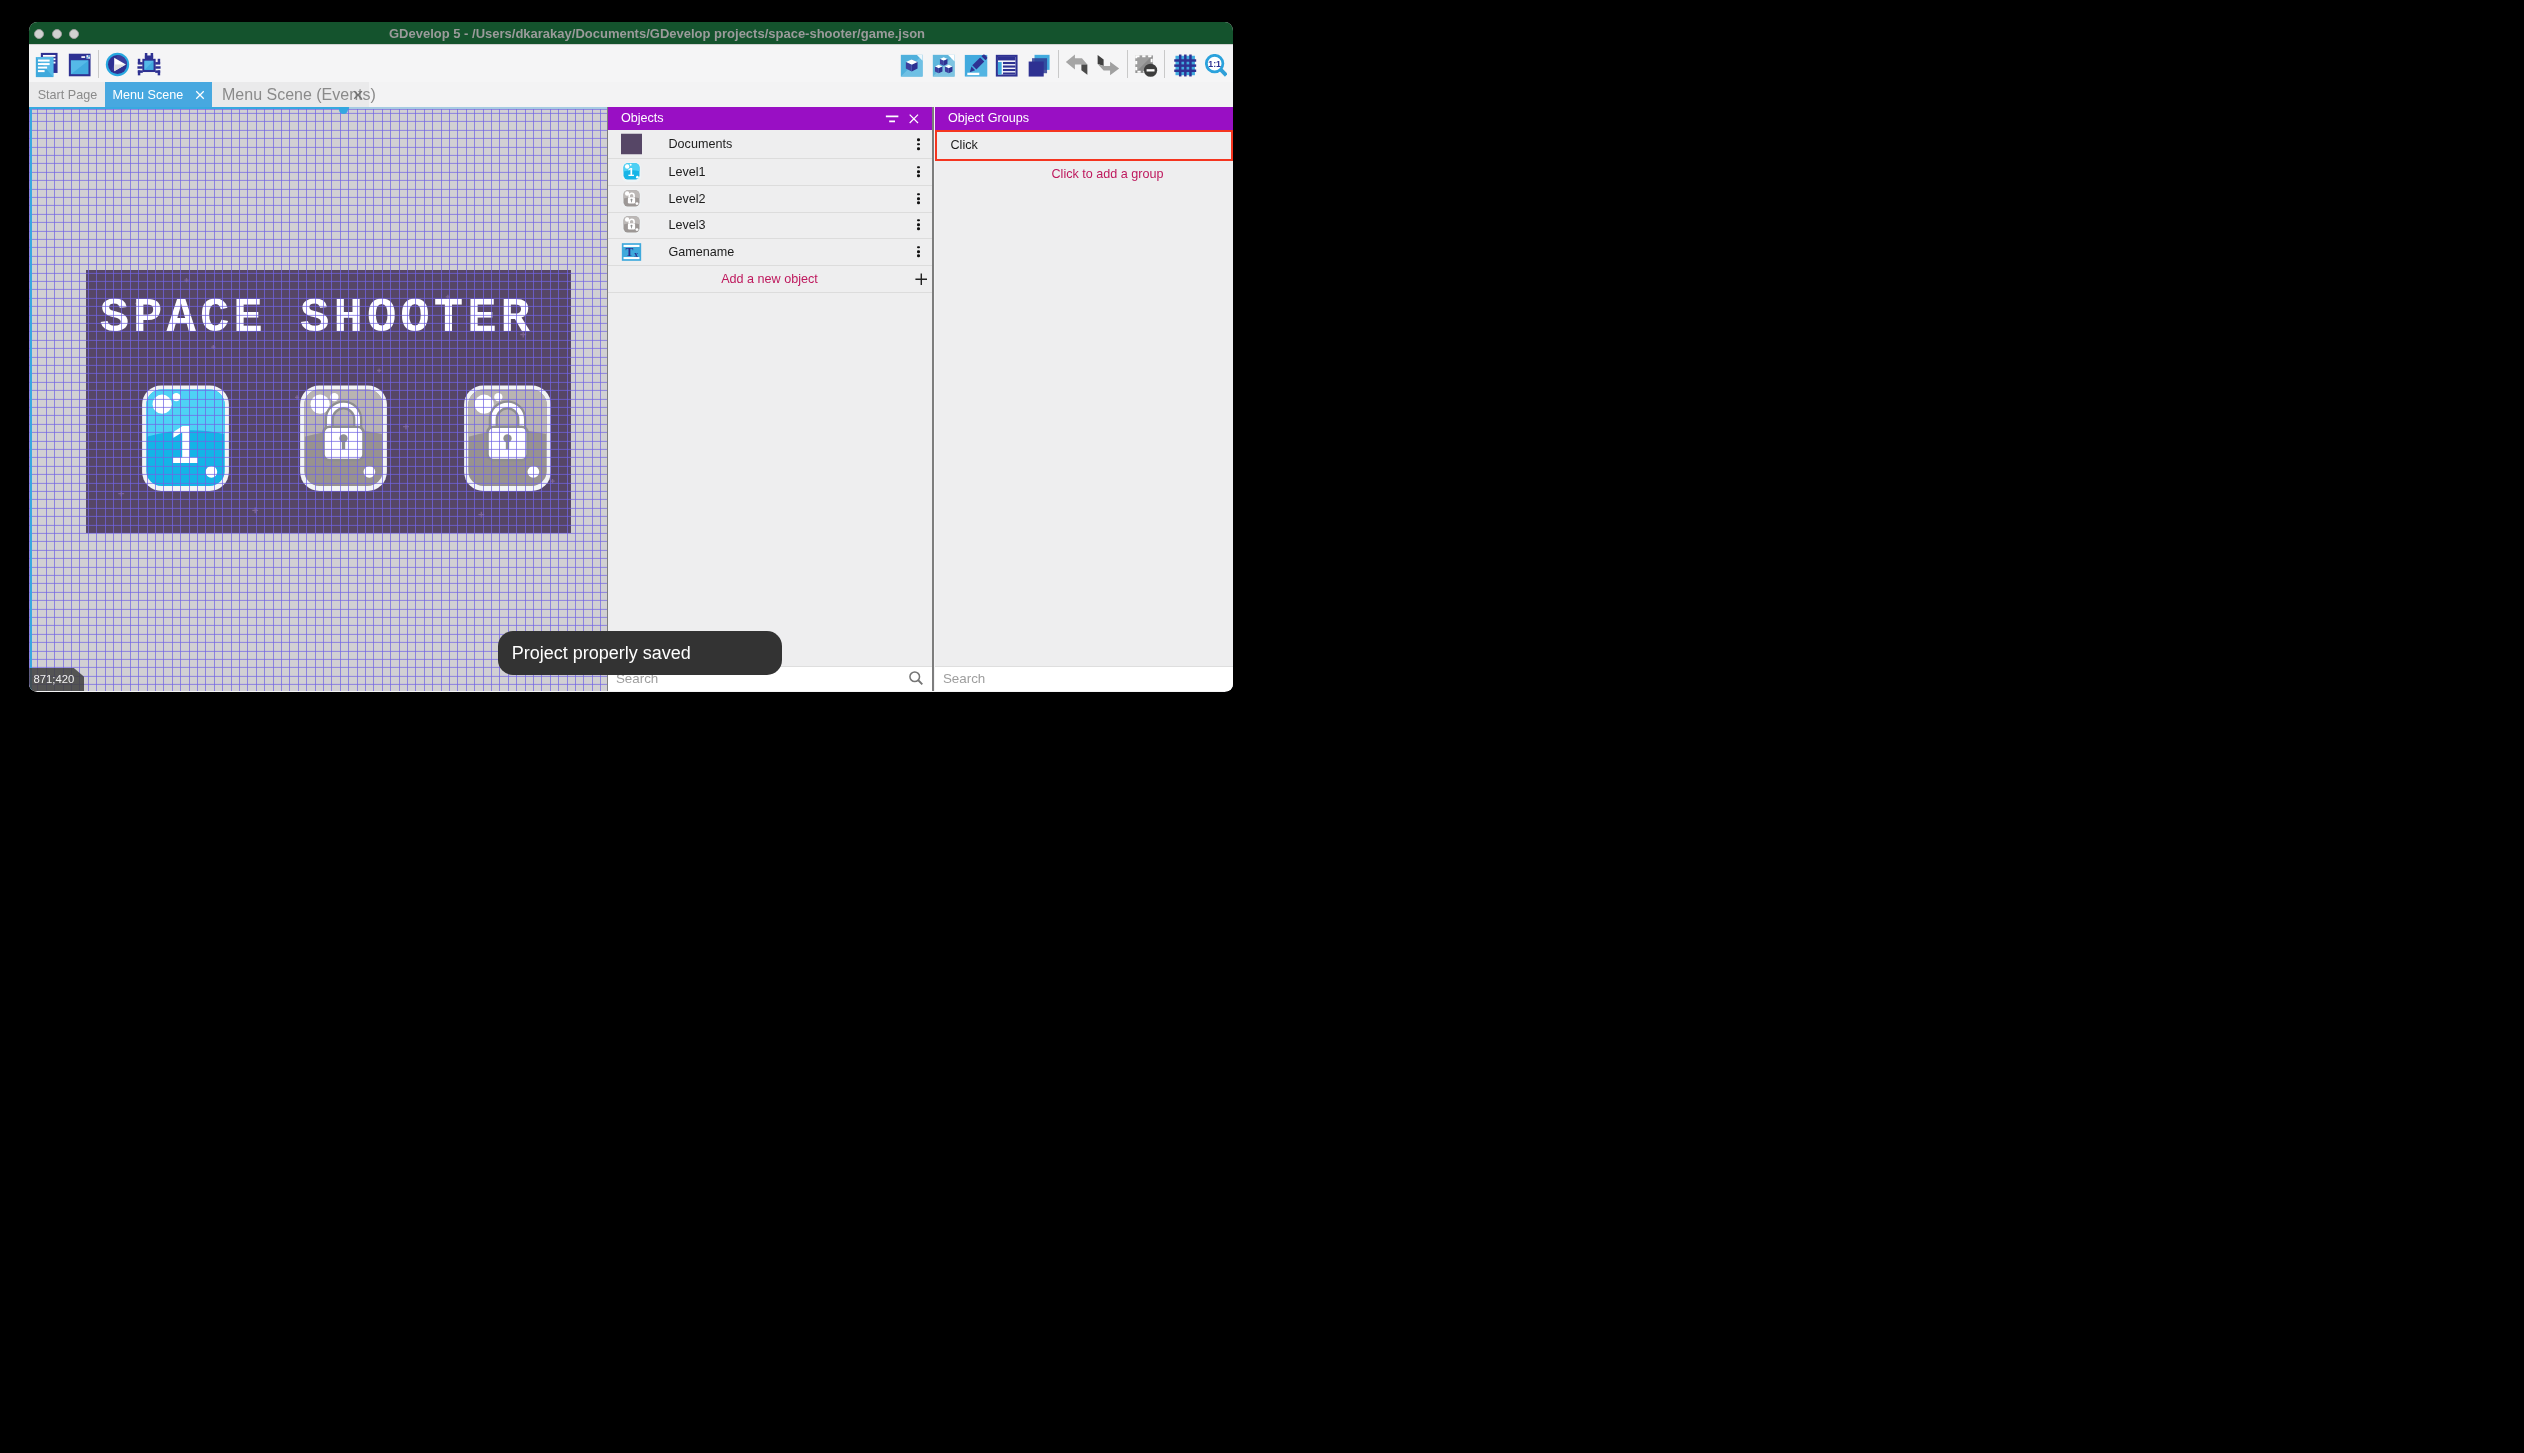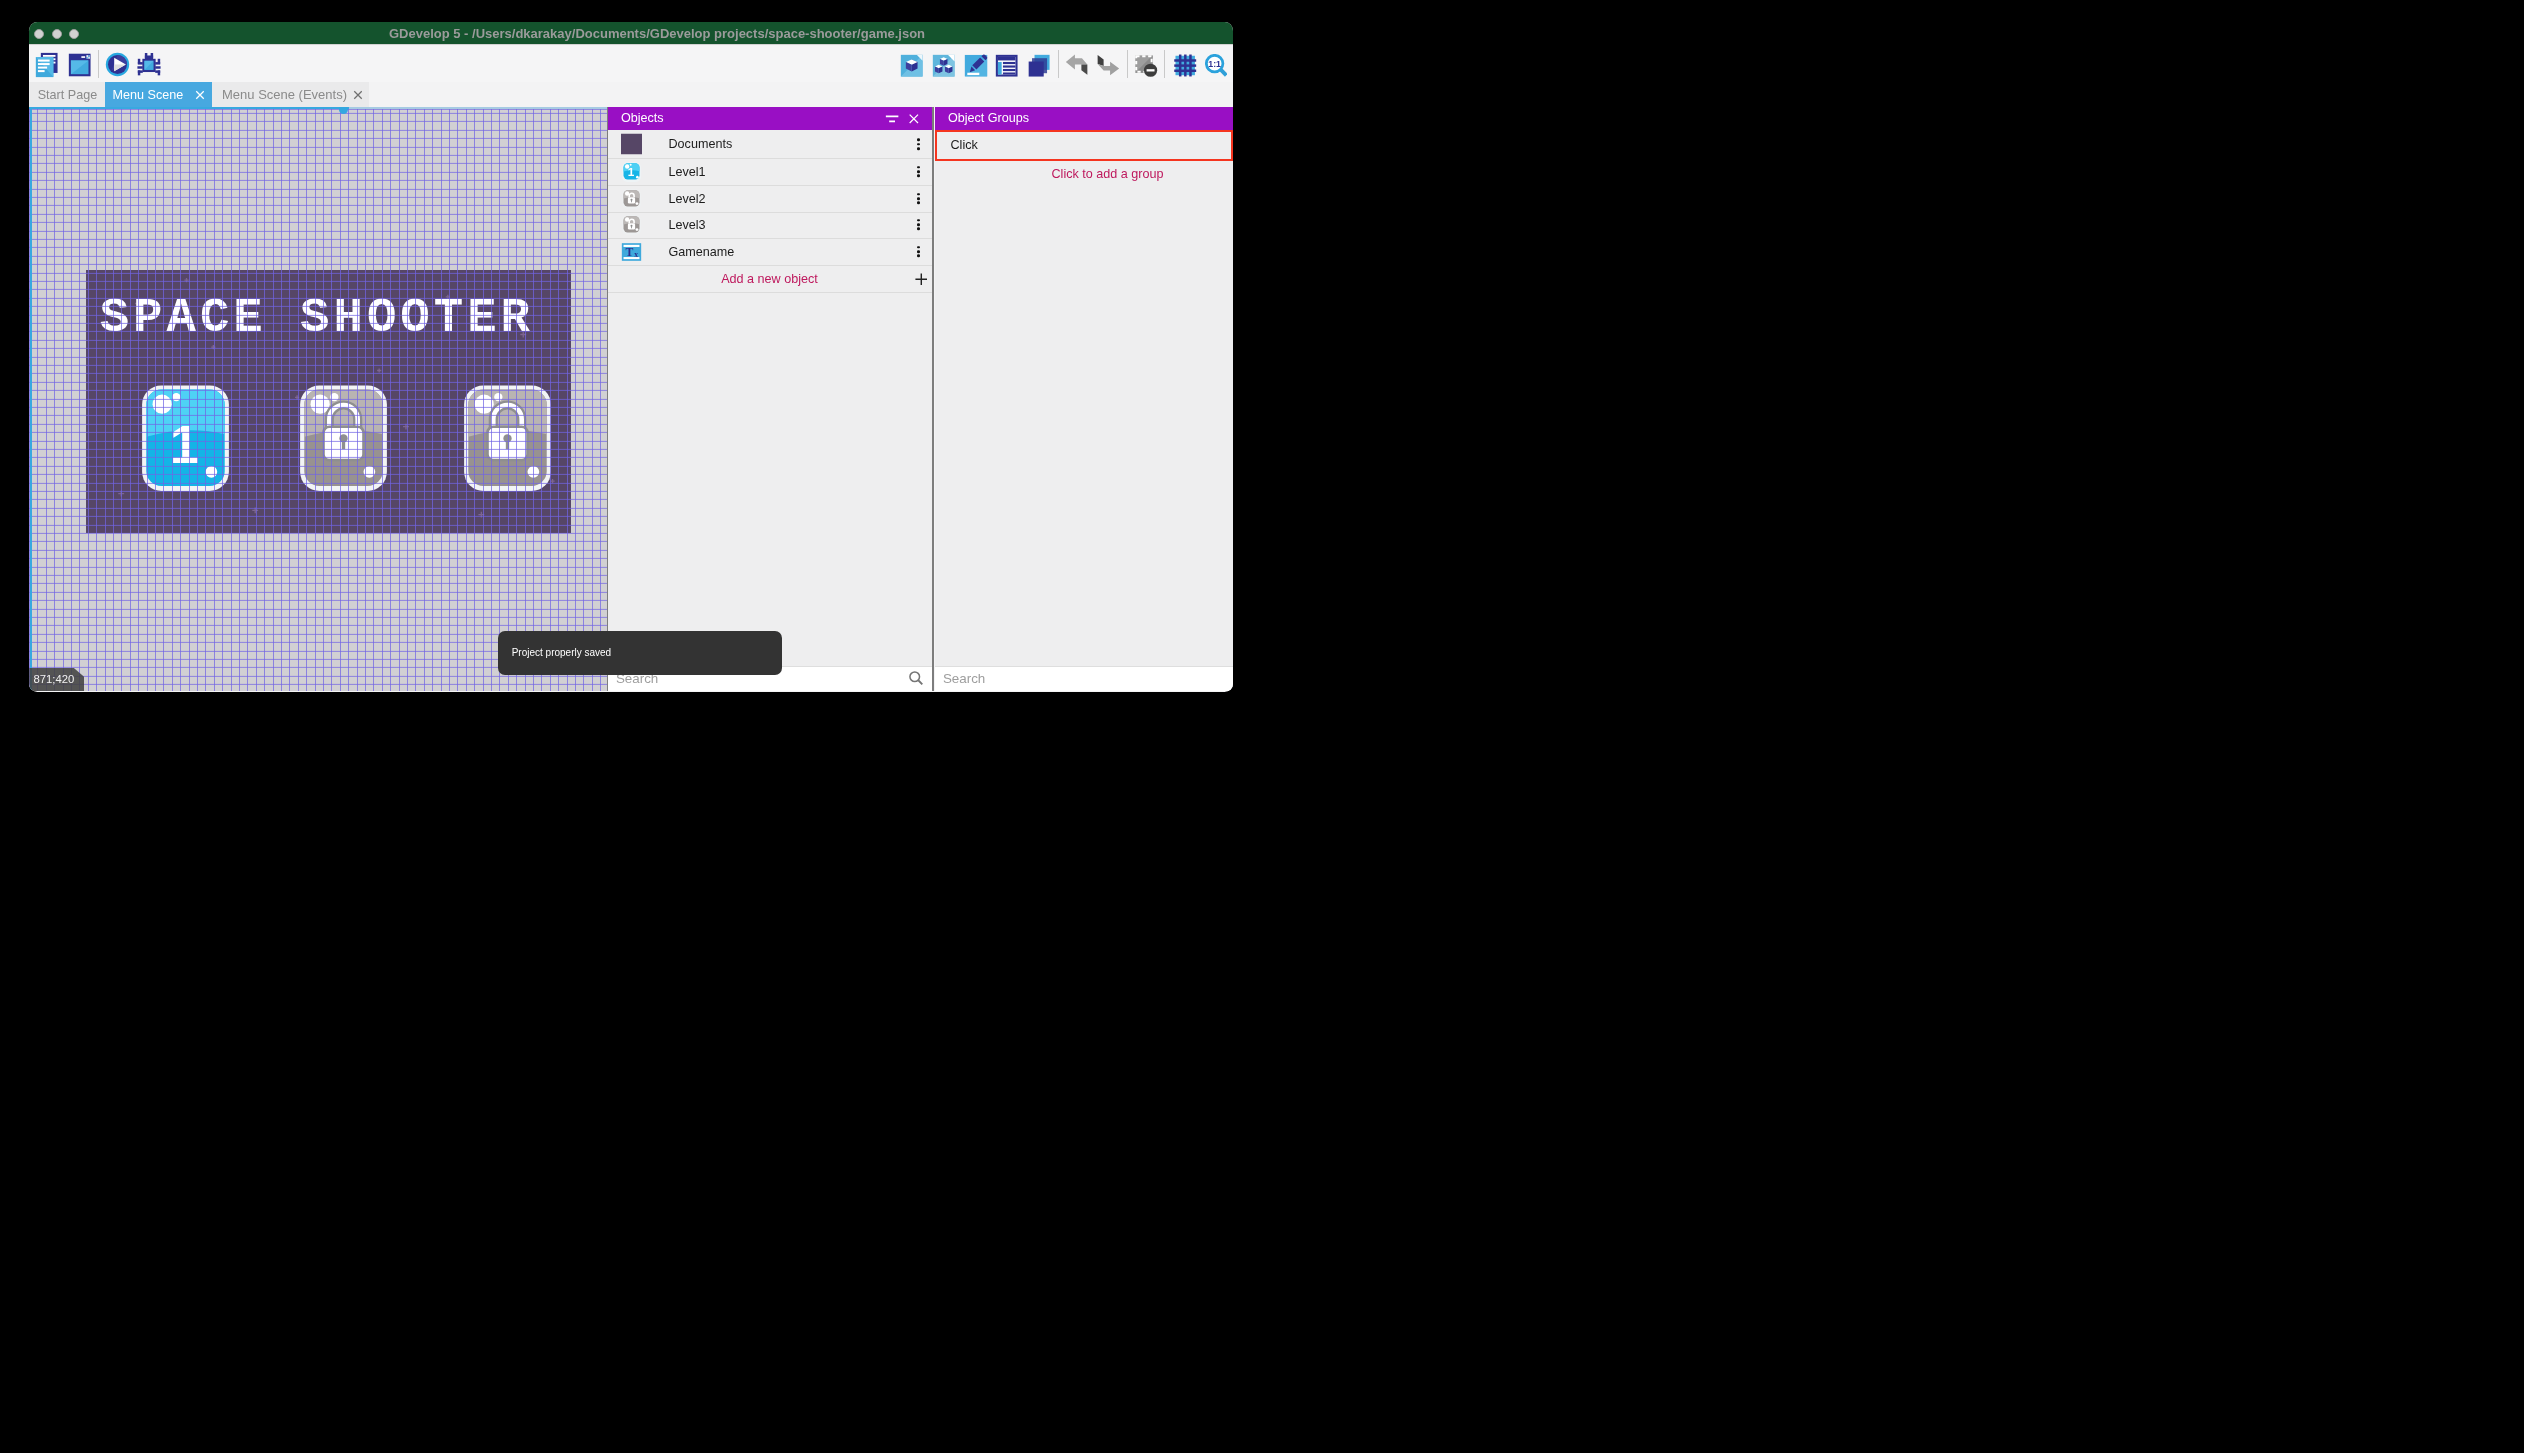--- a/index.html
+++ b/index.html
@@ -51,22 +51,22 @@
 .rowicon { position:absolute; left:13.4px; top:50%; transform:translateY(-50%); width:21px; height:21px; }
 .kebab { position:absolute; right:5.9px; top:50%; transform:translateY(-50%); width:15px; height:13.4px; }
 .kebab i { position:absolute; left:6.3px; width:2.6px; height:2.6px; border-radius:50%; background:#111; }
 .kebab i:nth-child(1){top:0.8px} .kebab i:nth-child(2){top:5.3px} .kebab i:nth-child(3){top:9.7px}
 .graycenter { position:absolute; left:0; width:100%; text-align:center; font-size:12.6px; color:#be185d; }
 .plus { position:absolute; right:4.2px; }
 .search { position:absolute; left:0; bottom:0; width:100%; height:25px; background:#fff; border-top:0.8px solid #dedede;
   font-size:13.4px; color:#9e9e9e; line-height:24px; padding-left:8.4px; }
 .mag { position:absolute; bottom:5px; }
 
-#toast { position:absolute; left:469px; top:524px; width:284px; height:44px; background:#333333; border-radius:7px;
-  color:#fff; font-size:10px; line-height:44px; padding-left:14.2px; z-index:30; }
+#toast { position:absolute; left:469px; top:524px; width:284px; height:44px; background:#333333; border-radius:15px;
+  color:#fff; font-size:18px; line-height:44px; padding-left:14.2px; z-index:30; }
 
 #redbox { position:absolute; left:906px; top:23px; width:298px; height:31px; border:2.5px solid #f5351f; z-index:5; }
 </style>
 </head>
 <body>
 <div id="win">
   <div id="titlebar">
     <div class="tl" style="left:5.9px"></div>
     <div class="tl" style="left:23px"></div>
     <div class="tl" style="left:40px"></div>
@@ -214,21 +214,21 @@
     <div class="tab" style="left:0;width:76px;background:#eaeaeb">
         <span class="lbl" style="left:9.2px">Start Page</span>
       </div>
     <div class="tab" style="left:76px;width:107px;background:#47a8e0;color:#fff">
         <span class="lbl" style="left:8px">Menu Scene</span>
       <svg style="position:absolute;right:6.3px;top:8px" width="10" height="10" viewBox="0 0 12 12">
           <path d="M1.5 1.5 L10.5 10.5 M10.5 1.5 L1.5 10.5" stroke="#fff" stroke-width="1.5"></path>
         </svg>
     </div>
     <div class="tab" style="left:183px;width:157px;background:#eaeaeb">
-        <span class="lbl" style="left:10.5px;font-size:13px">Menu Scene (Events)</span>
+        <span class="lbl" style="left:10.5px;font-size:16px">Menu Scene (Events)</span>
       <svg style="position:absolute;right:5.4px;top:8px" width="10" height="10" viewBox="0 0 12 12">
           <path d="M1.5 1.5 L10.5 10.5 M10.5 1.5 L1.5 10.5" stroke="#6f6f6f" stroke-width="1.5"></path>
         </svg>
     </div>
   </div>
   <div id="content">
     <div id="canvas">
       <div id="scene">
         <svg style="position:absolute;left:0;top:0" width="485" height="263" viewBox="0 0 579 314">
           <g fill="none">

